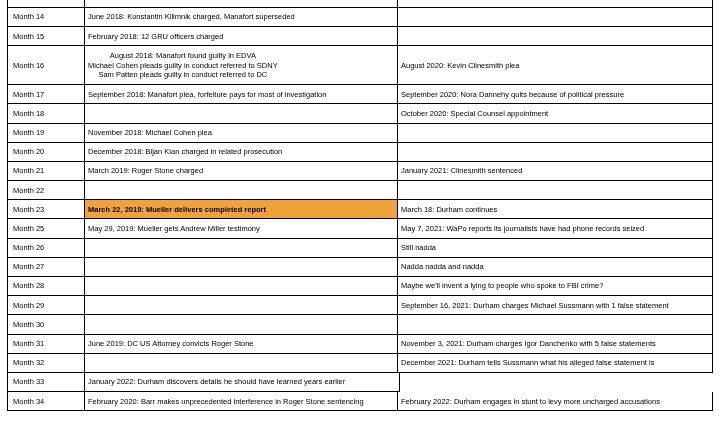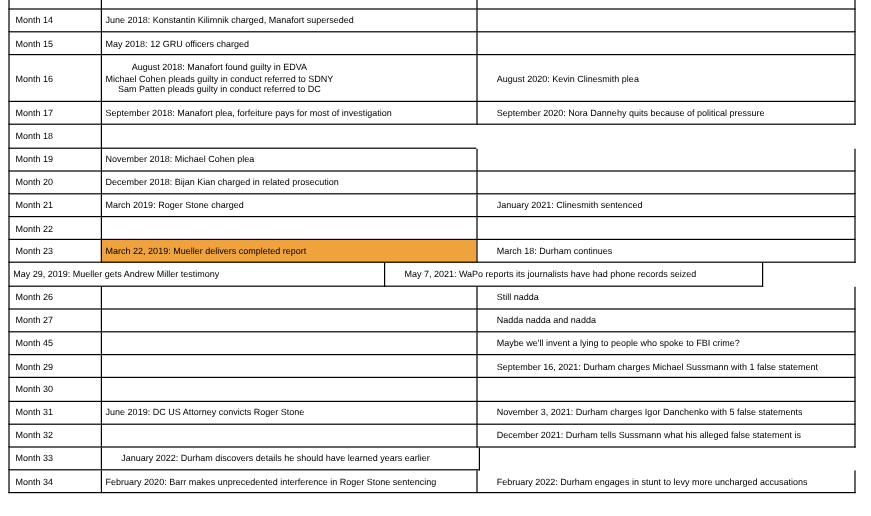--- a/index.html
+++ b/index.html
@@ -44,24 +44,24 @@
     align-items: center;
     overflow: hidden;
     background: transparent;
   }
   .cell span {
     white-space: pre-line;
     display: block;
   }
   .c1 { width: 77px;  padding-left: 5px; }
   .c2 { width: 313px; padding-left: 3px; padding-right: 3px; text-align: center; }
-  .c3 { width: 316px; padding-left: 16px; padding-right: 3px; border-right: 1px solid var(--border); }
+  .c3 { width: 316px; padding-left: 3px; padding-right: 3px; border-right: 1px solid var(--border); }
   .cell.highlight {
     background: var(--hl);
-    font-weight: normal;
+    font-weight: bold;
   }
 </style>
 </head>
 <body style="background: rgb(255, 255, 255);">
 
 <div class="table" id="timeline-table">
     <div class="row">
       <div class="cell c1">
         <span>Month 13</span>
       </div>
@@ -81,21 +81,21 @@
       </div>
       <div class="cell c3">
         <span></span>
       </div>
     </div>
     <div class="row">
       <div class="cell c1">
         <span>Month 15</span>
       </div>
       <div class="cell c2">
-        <span>May 2018: 12 GRU officers charged</span>
+        <span>February 2018: 12 GRU officers charged</span>
       </div>
       <div class="cell c3">
         <span></span>
       </div>
     </div>
     <div class="row tall">
       <div class="cell c1">
         <span>Month 16</span>
       </div>
       <div class="cell c2">
@@ -118,20 +118,23 @@
         <span>September 2020: Nora Dannehy quits because of political pressure</span>
       </div>
     </div>
     <div class="row">
       <div class="cell c1">
         <span>Month 18</span>
       </div>
       <div class="cell c2">
         <span></span>
       </div>
+      <div class="cell c3">
+        <span>October 2020: Special Counsel appointment</span>
+      </div>
     </div>
     <div class="row">
       <div class="cell c1">
         <span>Month 19</span>
       </div>
       <div class="cell c2">
         <span>November 2018: Michael Cohen plea</span>
       </div>
       <div class="cell c3">
         <span></span>
@@ -175,20 +178,23 @@
         <span>Month 23</span>
       </div>
       <div class="cell c2 highlight">
         <span>March 22, 2019: Mueller delivers completed report</span>
       </div>
       <div class="cell c3">
         <span>March 18: Durham continues</span>
       </div>
     </div>
     <div class="row">
+      <div class="cell c1">
+        <span>Month 25</span>
+      </div>
       <div class="cell c2">
         <span>May 29, 2019: Mueller gets Andrew Miller testimony</span>
       </div>
       <div class="cell c3">
         <span>May 7, 2021: WaPo reports its journalists have had phone records seized</span>
       </div>
     </div>
     <div class="row">
       <div class="cell c1">
         <span>Month 26</span>
@@ -206,21 +212,21 @@
       </div>
       <div class="cell c2">
         <span></span>
       </div>
       <div class="cell c3">
         <span>Nadda nadda and nadda</span>
       </div>
     </div>
     <div class="row">
       <div class="cell c1">
-        <span>Month 45</span>
+        <span>Month 28</span>
       </div>
       <div class="cell c2">
         <span></span>
       </div>
       <div class="cell c3">
         <span>Maybe we'll invent a lying to people who spoke to FBI crime?</span>
       </div>
     </div>
     <div class="row">
       <div class="cell c1">

